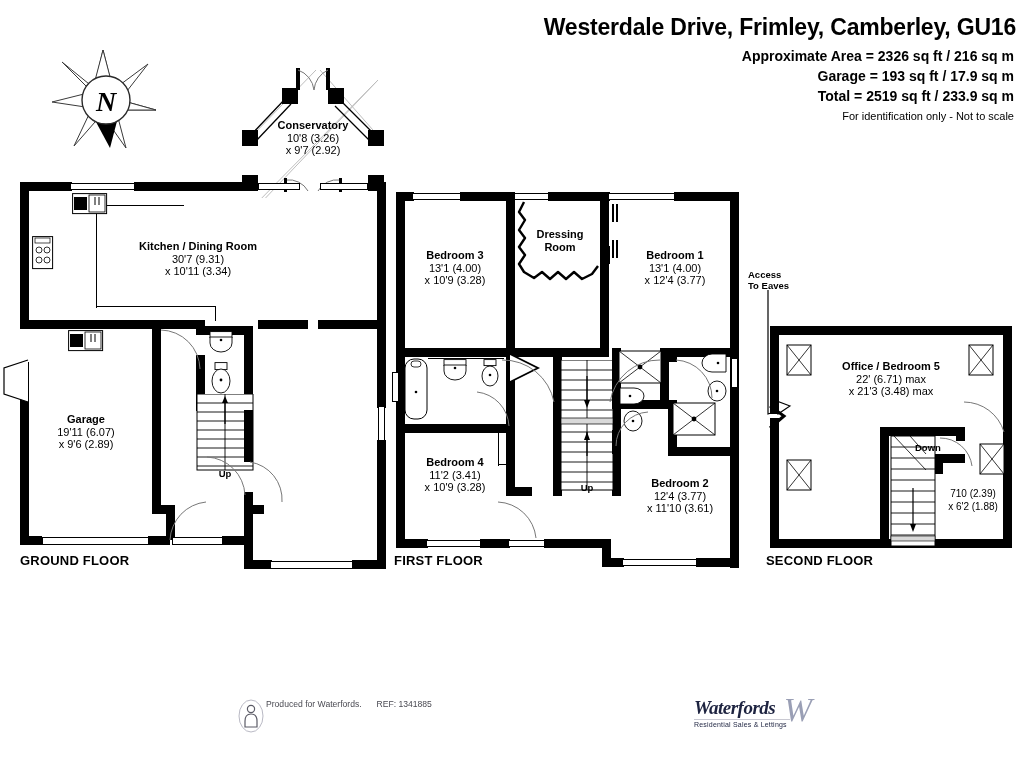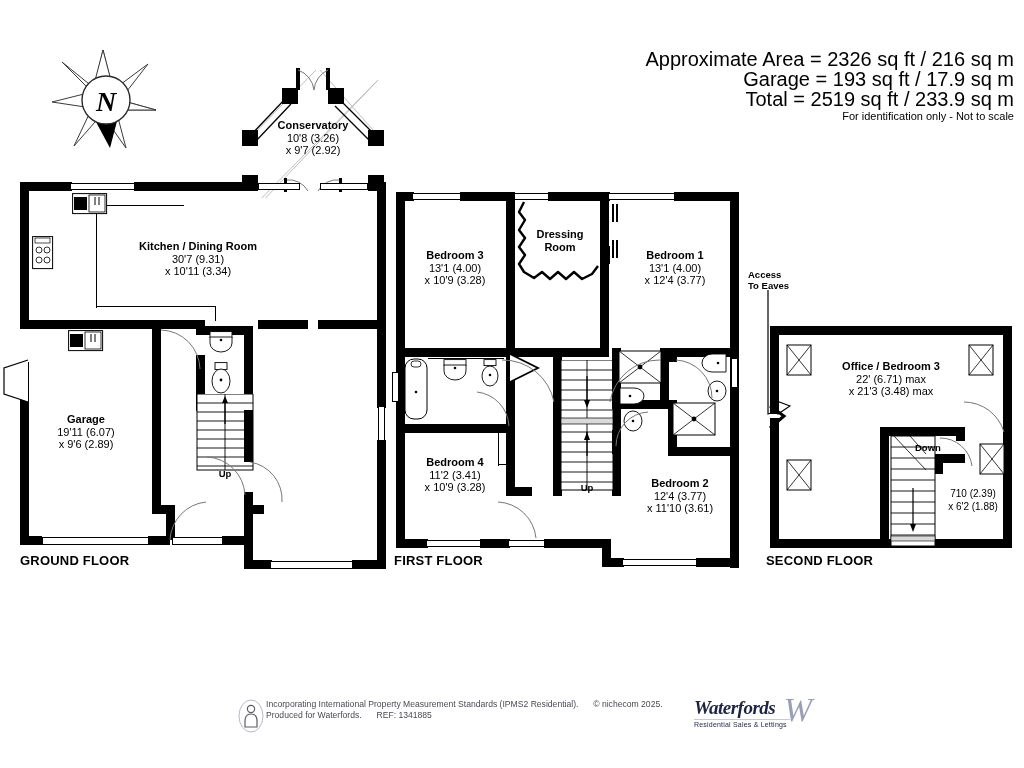--- a/index.html
+++ b/index.html
@@ -2,21 +2,21 @@
 <html><head>
 <meta charset="utf-8">
 <style>
   html,body{margin:0;padding:0;background:#ffffff;}
   body{width:1024px;height:768px;position:relative;overflow:hidden;
        font-family:"Liberation Sans","DejaVu Sans",sans-serif;color:#000;}
   #stage{position:absolute;left:0;top:0;width:1024px;height:768px;}
   .abs{position:absolute;}
   
   #title{right:8px;top:14px;font-size:23px;font-weight:bold;letter-spacing:-0.2px;white-space:nowrap;}
-  .areaLine{right:10px;font-size:20px;white-space:nowrap;}
+  .areaLine{right:10px;font-size:14px;white-space:nowrap;font-weight:bold;}
   #area1{top:48px;}
   #area2{top:68px;margin-left:38px;}
   #area3{top:88px;}
   #ident{right:10px;top:110px;font-size:11px;white-space:nowrap;}
   
   .room{text-align:center;line-height:12.5px;white-space:nowrap;}
   .room .nm{font-size:11px;font-weight:bold;}
   .room .dm{font-size:11px;}
   .room.sm .dm{font-size:10px;}
   .flabel{font-size:13px;font-weight:bold;letter-spacing:0.2px;white-space:nowrap;}
@@ -34,20 +34,21 @@
   #logoSub{font-size:7px;color:#1d2340;letter-spacing:0.2px;margin-top:1px;}
   #logoW{position:absolute;right:2px;top:-4px;font-family:"Liberation Serif",serif;font-style:italic;
          font-size:34px;color:#9a9fb5;line-height:34px;}
   .divline{background:#c9c9d2;height:1px;}
 </style>
 </head>
 <body>
 
 <div id="stage">
 
+  <div class="abs" id="title">Westerdale Drive, Frimley, Camberley, GU16</div>
   <div class="abs areaLine" id="area1">Approximate Area = 2326 sq ft / 216 sq m</div>
   <div class="abs areaLine" id="area2">Garage = 193 sq ft / 17.9 sq m</div>
   <div class="abs areaLine" id="area3">Total = 2519 sq ft / 233.9 sq m</div>
   <div class="abs" id="ident">For identification only - Not to scale</div>
 
   <div class="abs" style="left:44px;top:44px;width:118px;height:110px;">
     <svg width="118" height="110" viewBox="0 0 118 110">
       <g fill="none" stroke="#3a3a3a" stroke-width="1">
         <polygon points="59,6 69,46 104,20 76,56 112,66 72,66 82,104 58,70 30,102 48,64 8,58 48,48 18,18 50,44"></polygon>
         <polygon points="59,6 70,48 48,48" fill="#ffffff"></polygon>
@@ -429,21 +430,21 @@
     <div class="abs w" style="left:770px;top:418px;width:9px;height:130px;"></div>
     <div class="abs w" style="left:770px;top:326px;width:242px;height:9px;"></div>
     <div class="abs w" style="left:1003px;top:326px;width:9px;height:222px;"></div>
     <div class="abs w" style="left:770px;top:539px;width:242px;height:9px;"></div>
 
     <svg class="abs" style="left:768px;top:404px;" width="30" height="26">
       <path d="M2,2 L16,12 L2,24" stroke="#000" stroke-width="3" fill="none"></path>
     </svg>
 
     <div class="abs room" style="left:822px;top:360px;width:138px;">
-      <div class="nm">Office / Bedroom 3</div>
+      <div class="nm">Office / Bedroom 5</div>
       <div class="dm">22' (6.71) max</div>
       <div class="dm">x 21'3 (3.48) max</div>
     </div>
 
     <svg class="abs" style="left:786px;top:344px;" width="26" height="32">
       <rect x="1" y="1" width="24" height="30" fill="#fff" stroke="#000" stroke-width="1"></rect>
       <line x1="1" y1="1" x2="25" y2="31" stroke="#000" stroke-width="0.8"></line>
       <line x1="25" y1="1" x2="1" y2="31" stroke="#000" stroke-width="0.8"></line>
     </svg>
     <svg class="abs" style="left:786px;top:459px;" width="26" height="32">
@@ -511,25 +512,20 @@
 
   <div class="abs" style="left:238px;top:699px;width:26px;height:34px;">
     <svg width="26" height="34">
       <ellipse cx="13" cy="17" rx="12" ry="16" fill="#fff" stroke="#b9b9c4" stroke-width="1"></ellipse>
       <circle cx="13" cy="10" r="3.6" fill="none" stroke="#5b5b66" stroke-width="1.2"></circle>
       <path d="M13,15 C8.6,15 7,18 7,22 L7,28 L19,28 L19,22 C19,18 17.4,15 13,15 Z" fill="none" stroke="#5b5b66" stroke-width="1.2"></path>
     </svg>
   </div>
   <div class="abs" id="footTxt">
     <div>
-      <span>Incorporating International Property Measurement Standards (IPMS2 Residential).</span>
-      <span style="display:inline-block;width:10px;"></span>
-      <span>© nichecom 2025.</span>
-    </div>
-    <div>
       <span>Produced for Waterfords.</span>
       <span style="display:inline-block;width:10px;"></span>
       <span>REF: 1341885</span>
     </div>
   </div>
 
   <div class="abs" id="logoWrap">
     <div id="logoW">W</div>
     <div id="logoName">Waterfords</div>
     <div class="divline" style="width:96px;"></div>

